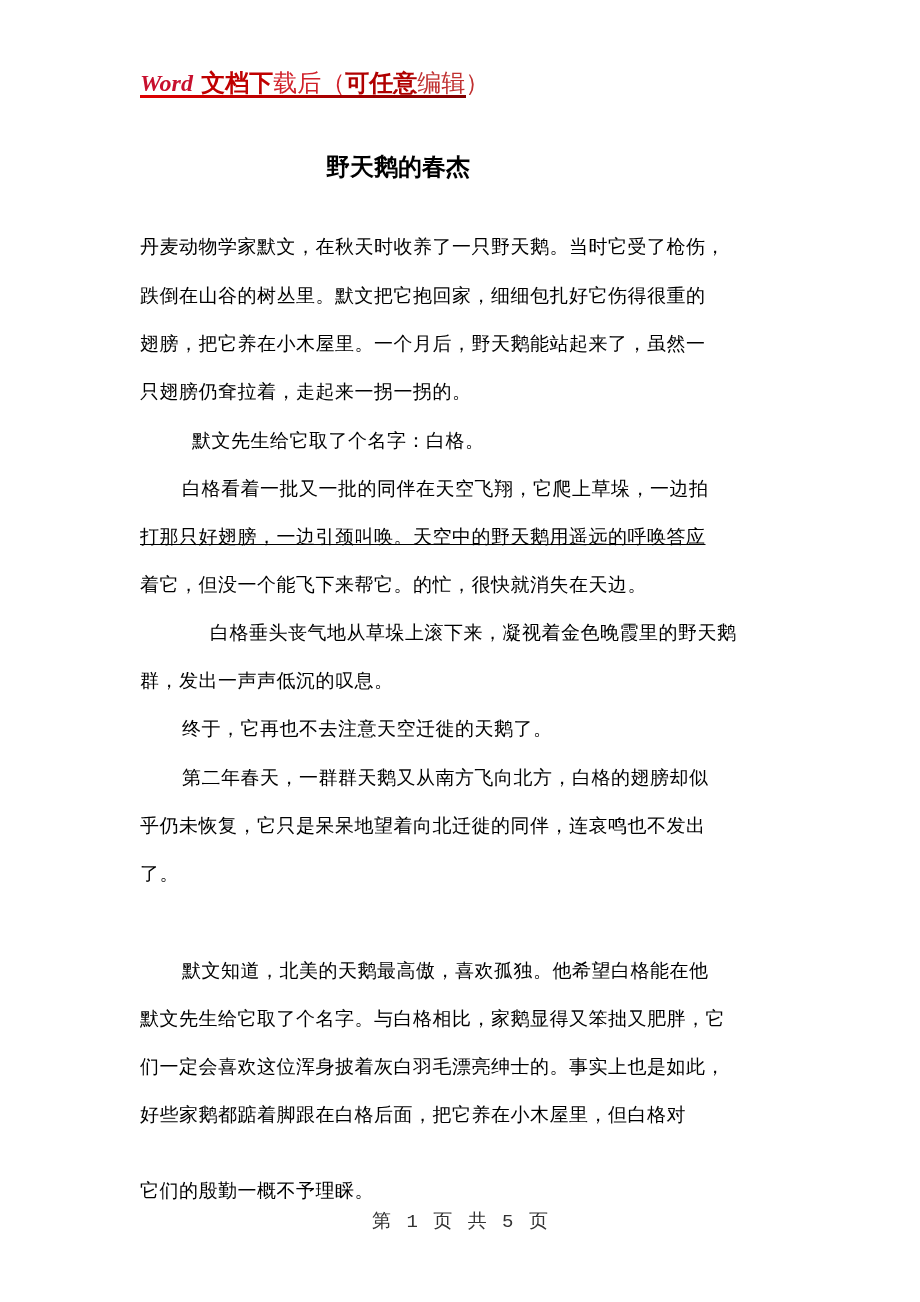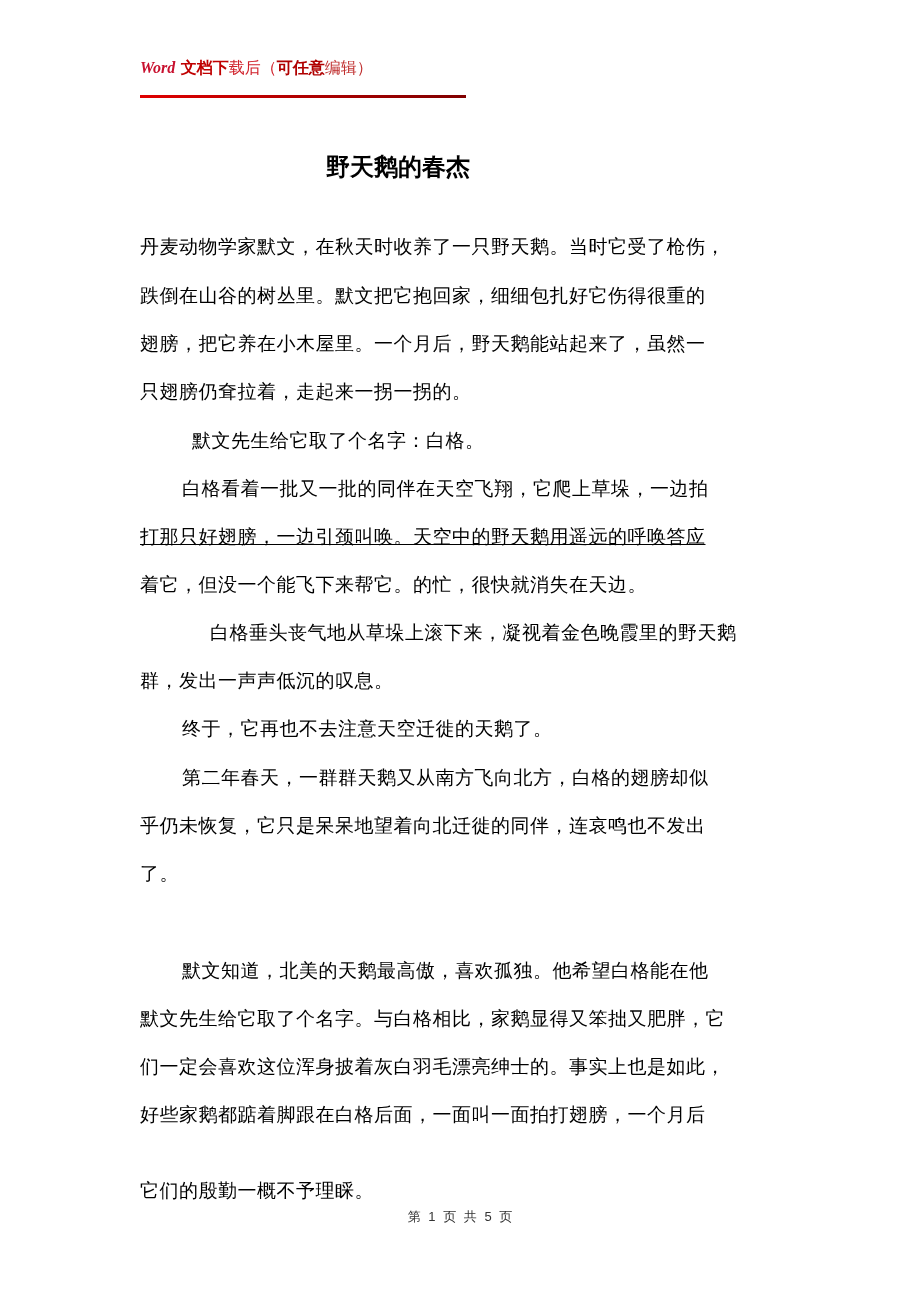--- a/index.html
+++ b/index.html
@@ -1,32 +1,32 @@
 <!DOCTYPE html>
 <html><head>
 <meta charset="utf-8">
 <style>
   html, body { margin:0; padding:0; background:#ffffff; }
   body { width:920px; height:1302px; position:relative; overflow:hidden;
          font-family: "DejaVu Serif", "Liberation Serif", serif; color:#000; }
-  .header { position:absolute; left:140px; top:55px; height:26px;
-            white-space:nowrap; font-size:16px; line-height:26px; }
+  .header { position:absolute; left:140px; top:70px; height:26px;
+            white-space:nowrap; font-size:24px; line-height:26px; }
   .header .word { font-family:"Liberation Serif", serif; font-style:italic; font-weight:bold; color:#c8102e; }
   .header .h-a { color:#c00000; font-weight:bold; font-family:"DejaVu Sans", sans-serif; }
   .header .h-b { color:#d0202a; font-family:"DejaVu Sans", sans-serif; }
   .header .h-c { color:#b00000; font-weight:bold; font-family:"DejaVu Sans", sans-serif; }
   .header .h-d { color:#c03030; font-family:"DejaVu Sans", sans-serif; }
   .header-rule { position:absolute; left:140px; top:95px; width:326px; height:3px;
                  background:linear-gradient(to right, #e00000, #800000); }
   .title { position:absolute; left:0; top:150px; width:796px; text-align:center;
            font-size:24px; font-weight:bold; font-family:"DejaVu Sans", sans-serif; line-height:34px; }
   .body-text { position:absolute; left:140px; width:650px; font-size:19px; }
   .line { position:absolute; left:0; white-space:nowrap; height:24px; line-height:24px; letter-spacing:0.5px; }
   .footer { position:absolute; left:0; top:1208px; width:920px; text-align:center;
-            font-size:13px; color:#333; font-family:Liberation Sans, sans-serif; word-spacing:4px; }
+            font-size:19px; color:#333; font-family:Liberation Mono, monospace; word-spacing:4px; }
 </style>
 </head>
 <body>
 
 <div class="header">
   <span class="word">Word</span><span class="h-a"> 文档下</span><span class="h-b">载后（</span><span class="h-c">可任意</span><span class="h-d">编辑）</span>
 </div>
 <div class="header-rule"></div>
 
 <div class="title">野天鹅的春杰</div>
@@ -42,17 +42,17 @@
   <div class="line" style="left:0;top:572px;">着它，但没一个能飞下来帮它。的忙，很快就消失在天边。</div>
   <div class="line" style="left:42px;top:620px;margin-left:28px;">白格垂头丧气地从草垛上滚下来，凝视着金色晚霞里的野天鹅</div>
   <div class="line" style="left:0;top:668px;">群，发出一声声低沉的叹息。</div>
   <div class="line" style="left:42px;top:716px;">终于，它再也不去注意天空迁徙的天鹅了。</div>
   <div class="line" style="left:42px;top:765px;">第二年春天，一群群天鹅又从南方飞向北方，白格的翅膀却似</div>
   <div class="line" style="left:0;top:813px;">乎仍未恢复，它只是呆呆地望着向北迁徙的同伴，连哀鸣也不发出</div>
   <div class="line" style="left:0;top:861px;">了。</div>
   <div class="line" style="left:42px;top:958px;">默文知道，北美的天鹅最高傲，喜欢孤独。他希望白格能在他</div>
   <div class="line" style="left:0;top:1006px;">默文先生给它取了个名字。与白格相比，家鹅显得又笨拙又肥胖，它</div>
   <div class="line" style="left:0;top:1054px;">们一定会喜欢这位浑身披着灰白羽毛漂亮绅士的。事实上也是如此，</div>
-  <div class="line" style="left:0;top:1102px;">好些家鹅都踮着脚跟在白格后面，一面叫一面拍打翅膀，一个月后</div>
+  <div class="line" style="left:0;top:1102px;">好些家鹅都踮着脚跟在白格后面，把它养在小木屋里，但白格对</div>
   <div class="line" style="left:0;top:1150px;margin-top:28px;">它们的殷勤一概不予理睬。</div>
 </div>
 
 <div class="footer">第 1 页 共 5 页</div>
 
 </body></html>

